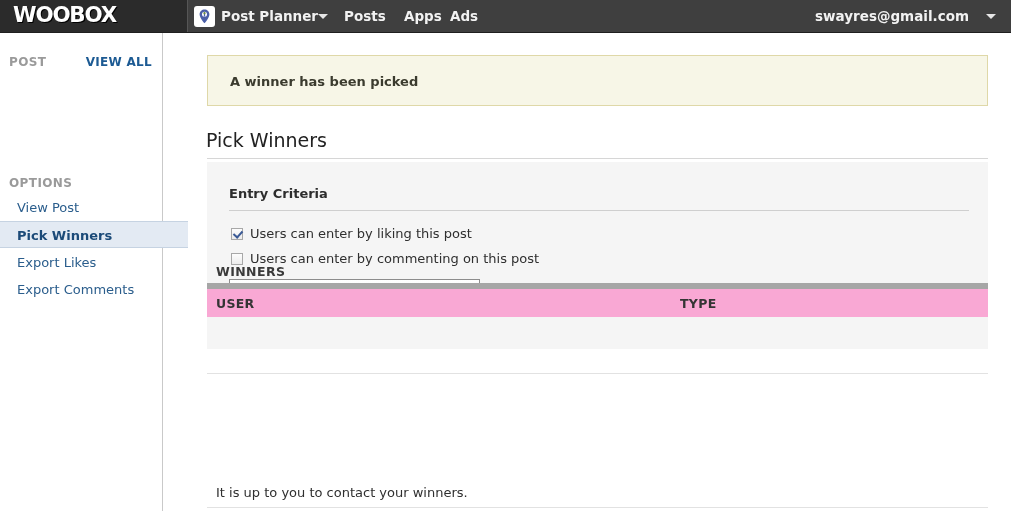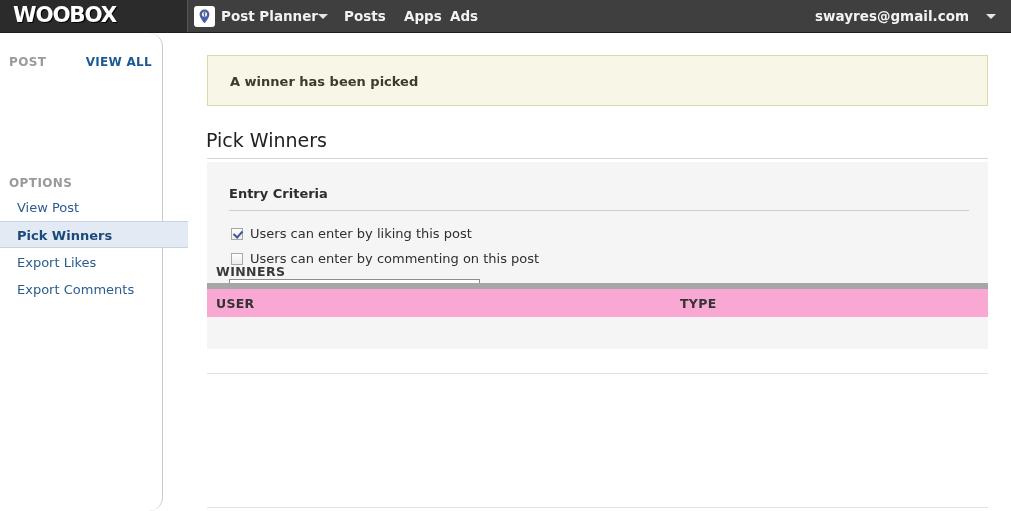--- a/index.html
+++ b/index.html
@@ -95,21 +95,20 @@
   }
 
   
   .sidebar {
     position: absolute;
     left: 0; top: 33px;
     width: 163px; height: 478px;
     background: #ffffff;
     border-right: 1px solid #c9c9c9;
     box-sizing: border-box;
-    border-radius: 14px;
   }
   .side-section-label {
     position: absolute;
     left: 9px;
     font-size: 12px;
     font-weight: bold;
     color: #9a9a9a;
     letter-spacing: 0.4px;
   }
   .label-post { top: 22px; }
@@ -406,14 +405,15 @@
   <div class="winners-label">WINNERS</div>
   <div class="winners-bar"></div>
 
   <div class="thead">
     <div class="th th-user">USER</div>
     <div class="th th-type">TYPE</div>
   </div>
 
   <div class="row-rule"></div>
 
+  <div class="footnote">It is up to you to contact your winners.</div>
   <div class="bottom-rule"></div>
 </div>
 
 </body></html>

